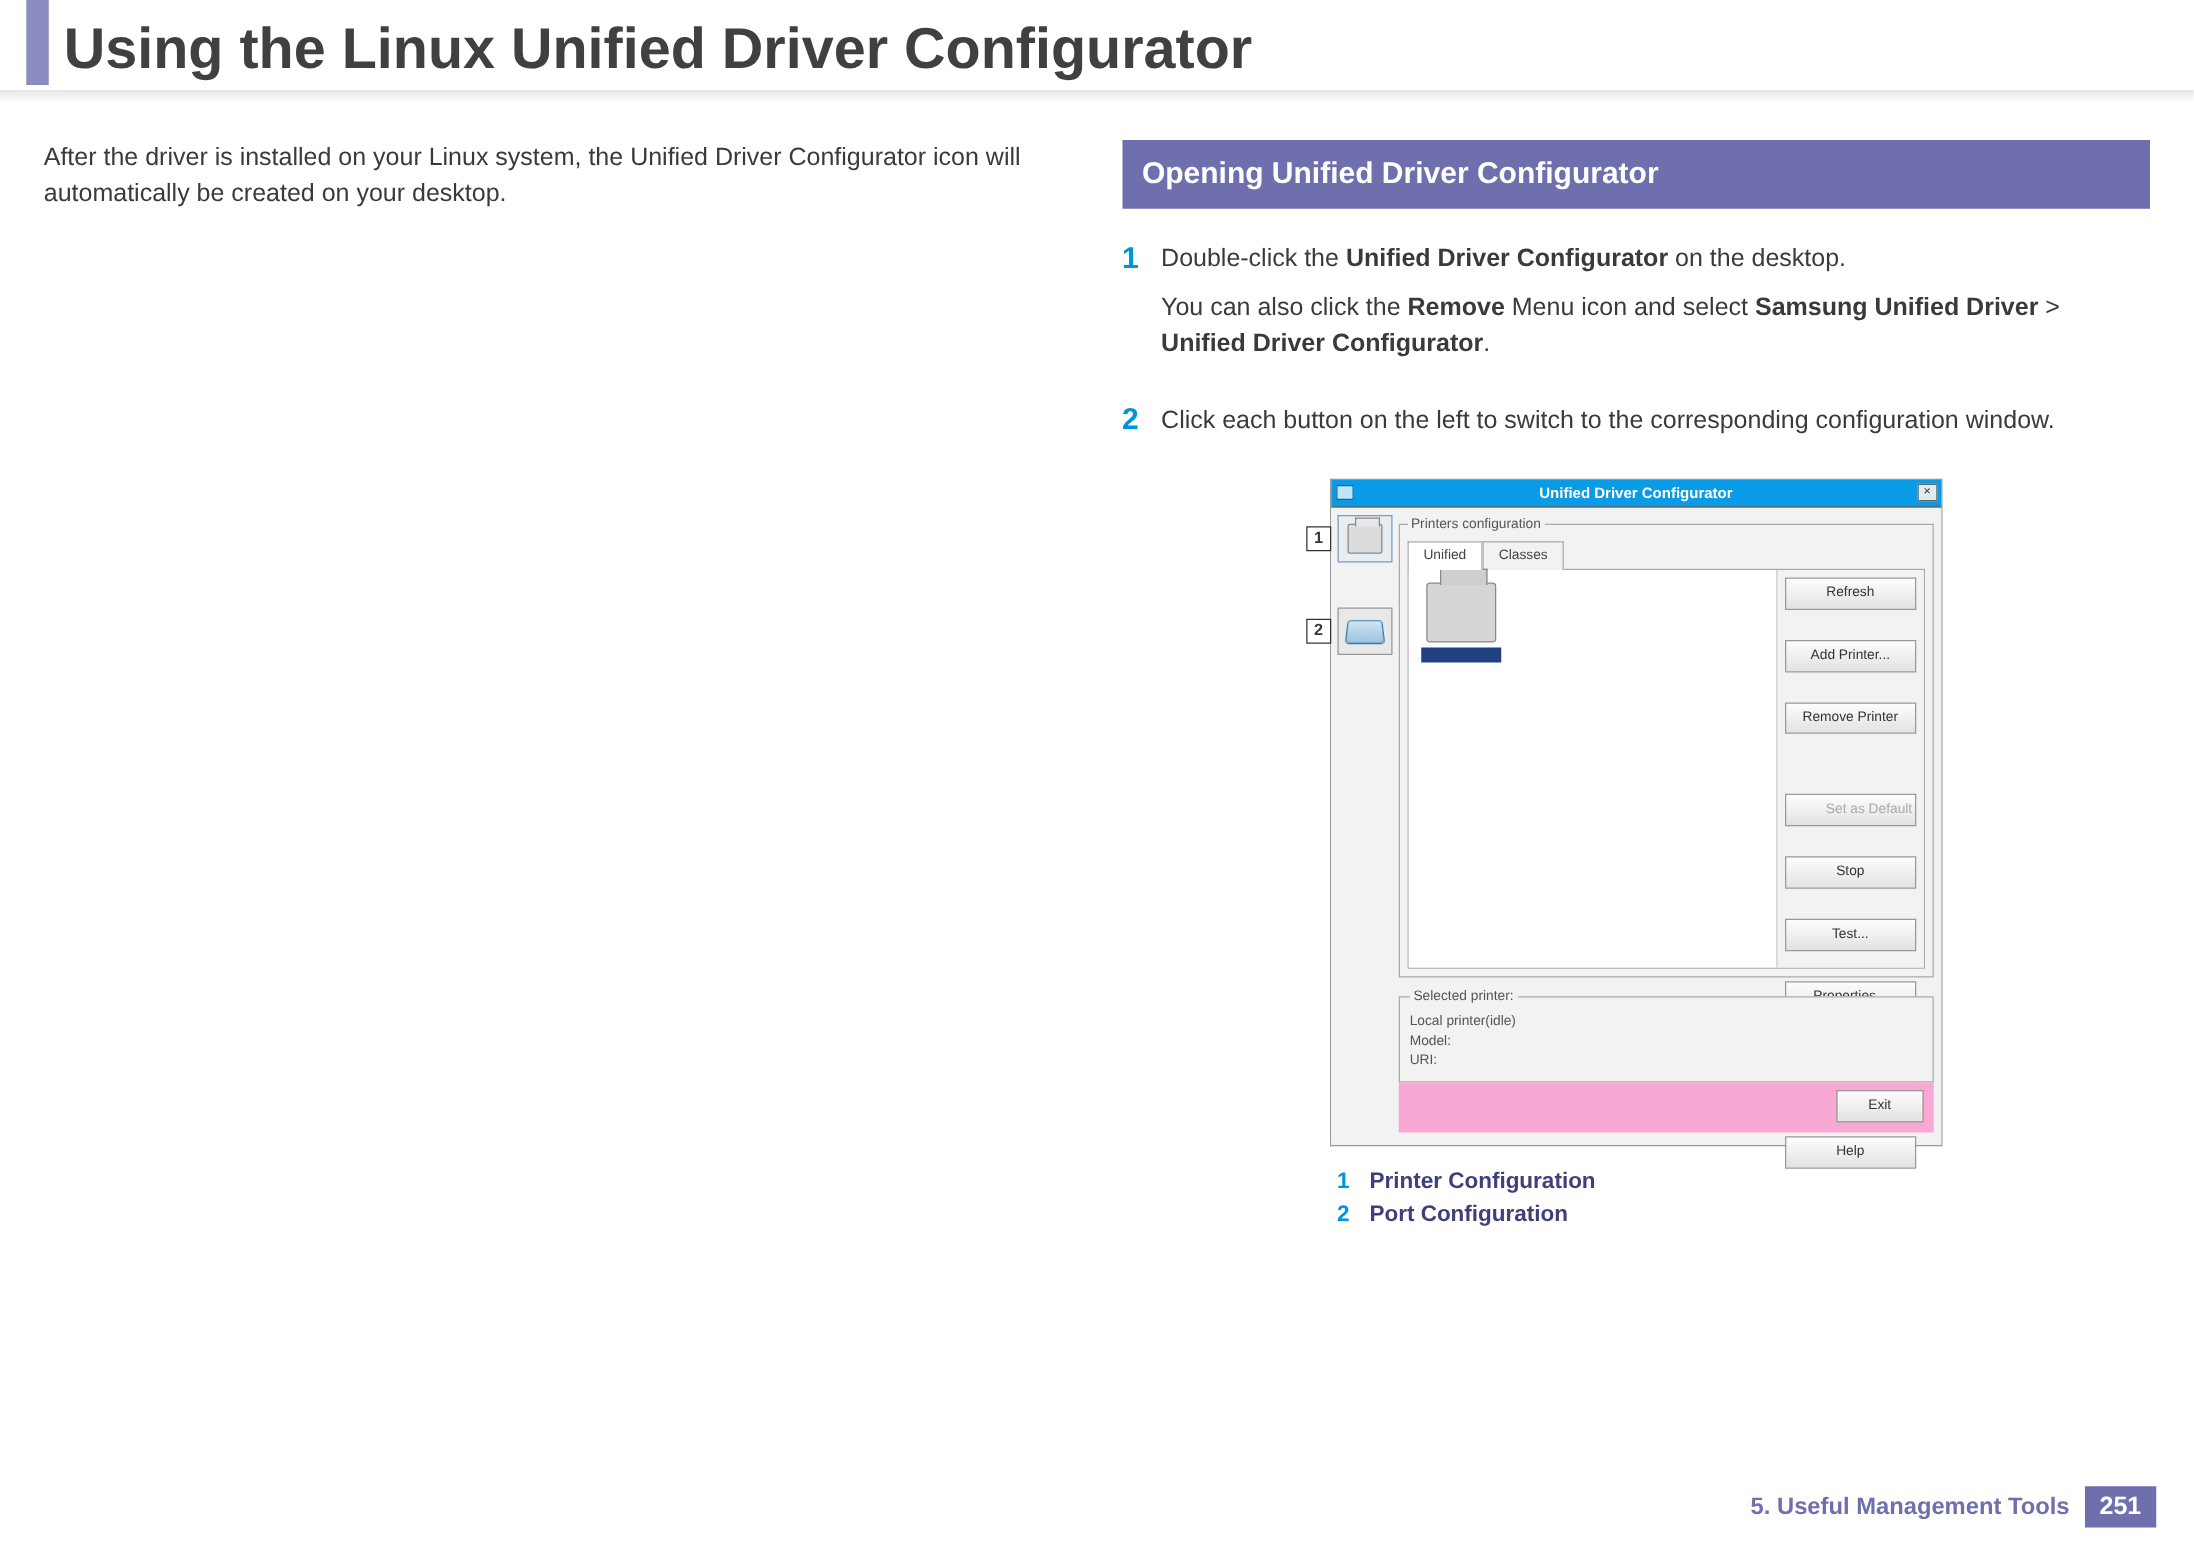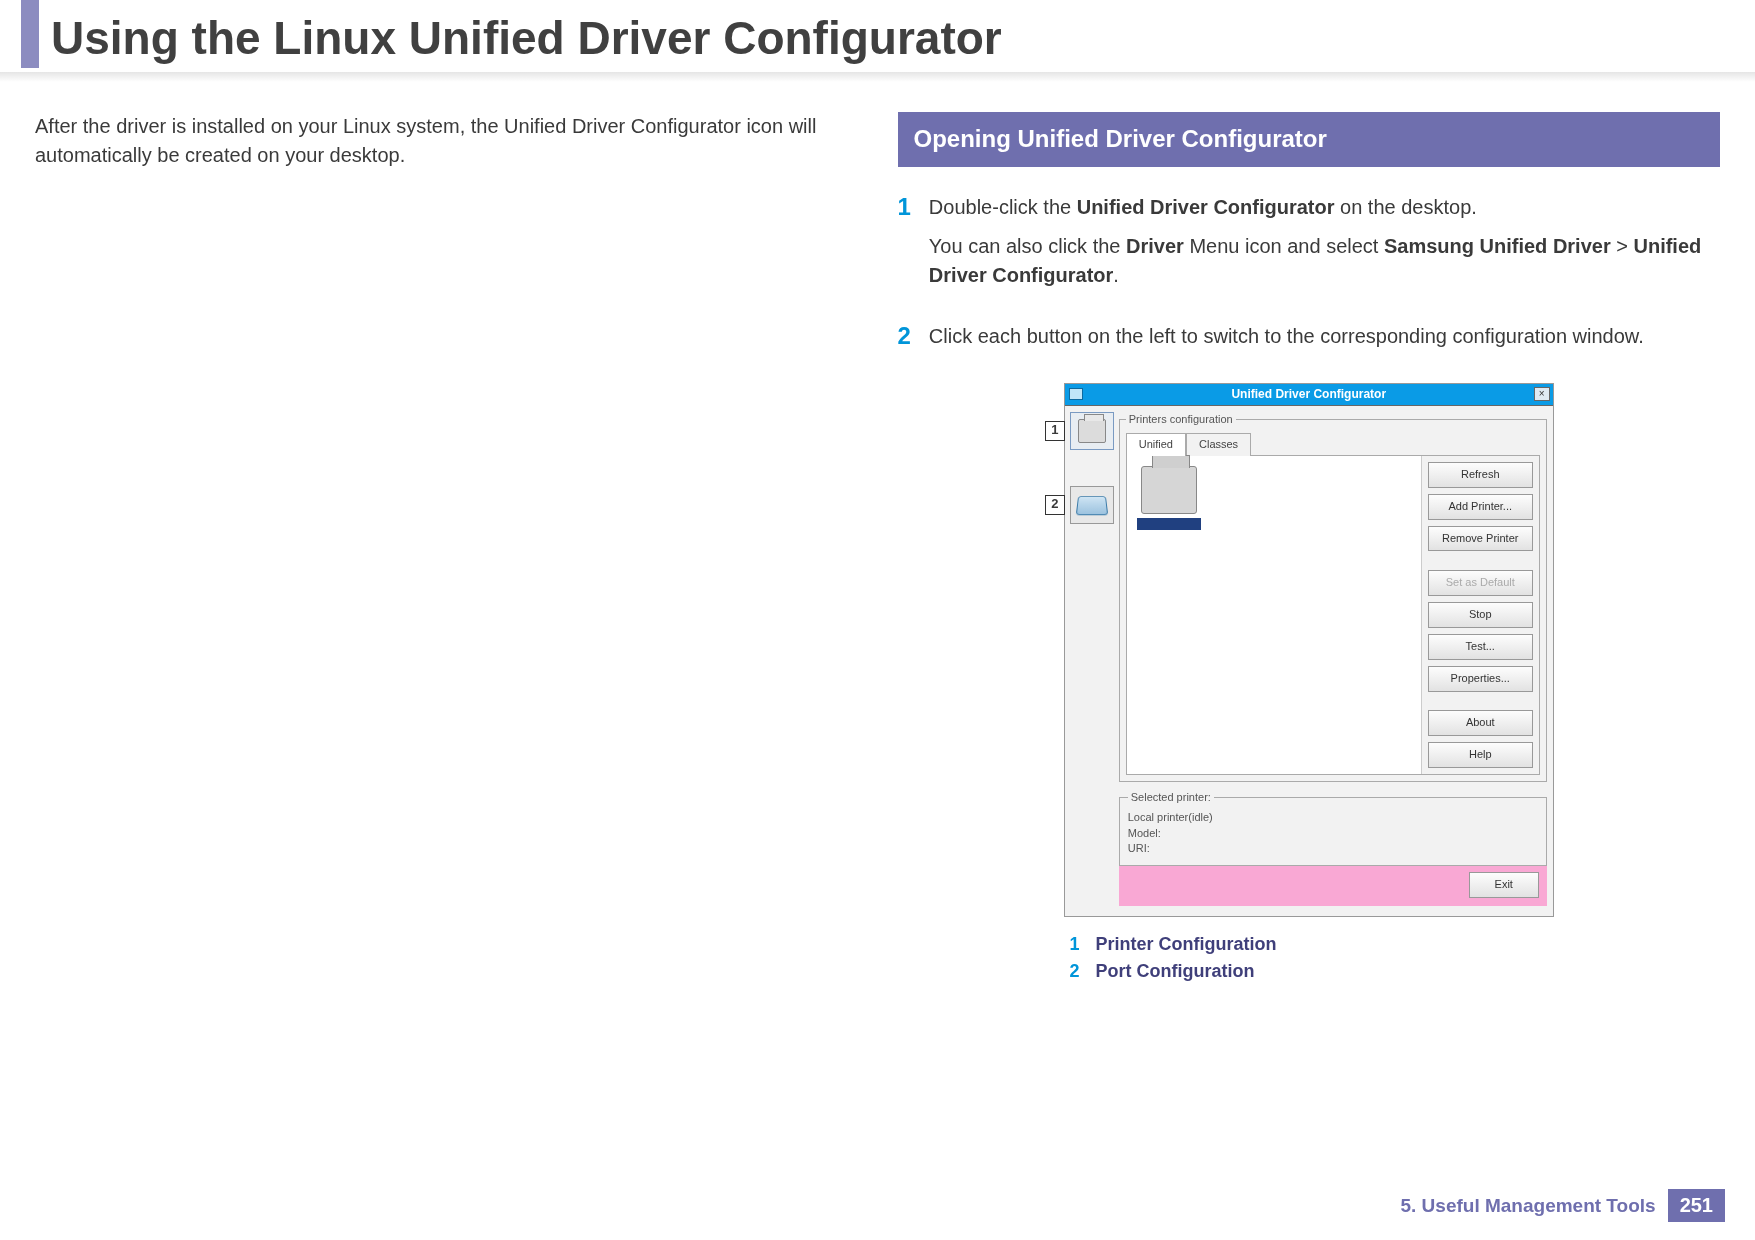--- a/index.html
+++ b/index.html
@@ -231,31 +231,31 @@
     width: 64px;
     background: #204080;
   }
   .btn-col {
     width: 118px;
     background: #f2f2f2;
     border-left: 1px solid #ccc;
     padding: 6px 6px;
     display: flex;
     flex-direction: column;
-    gap: 6px;
+    gap: 24px;
   }
   .winbtn {
     font-size: 11px;
     padding: 4px 2px;
     background: linear-gradient(to bottom,#fdfdfd,#e2e2e2);
     border: 1px solid #999;
     text-align: center;
     color: #333;
   }
-  .winbtn.disabled { color: #aaa; }
+  .winbtn.disabled { color: #aaa; text-align: right; }
   .btn-gap { height: 14px; }
   fieldset.selp {
     border: 1px solid #aaa;
     margin-top: 8px;
     padding: 4px 8px 8px 8px;
     font-size: 11px;
     color: #555;
     background: #f2f2f2;
   }
   fieldset.selp legend { font-size: 11px; padding: 0 3px; }
@@ -311,21 +311,21 @@
   <div class="col">
     <div class="section-header">Opening Unified Driver Configurator</div>
 
     <div class="step">
       <div class="step-num">1</div>
       <div class="step-body">
         <p>
           <span>Double-click the </span><span class="bold">Unified Driver Configurator</span><span> on the desktop.</span>
         </p>
         <p>
-          <span>You can also click the </span><span class="bold">Driver</span><span> Menu icon and select </span><span class="bold">Samsung Unified Driver</span><span> &gt; </span><span class="bold">Unified Driver Configurator</span><span>.</span>
+          <span>You can also click the </span><span class="bold">Remove</span><span> Menu icon and select </span><span class="bold">Samsung Unified Driver</span><span> &gt; </span><span class="bold">Unified Driver Configurator</span><span>.</span>
         </p>
       </div>
     </div>
 
     <div class="step">
       <div class="step-num">2</div>
       <div class="step-body">
         <p>Click each button on the left to switch to the corresponding configuration window.</p>
       </div>
     </div>

